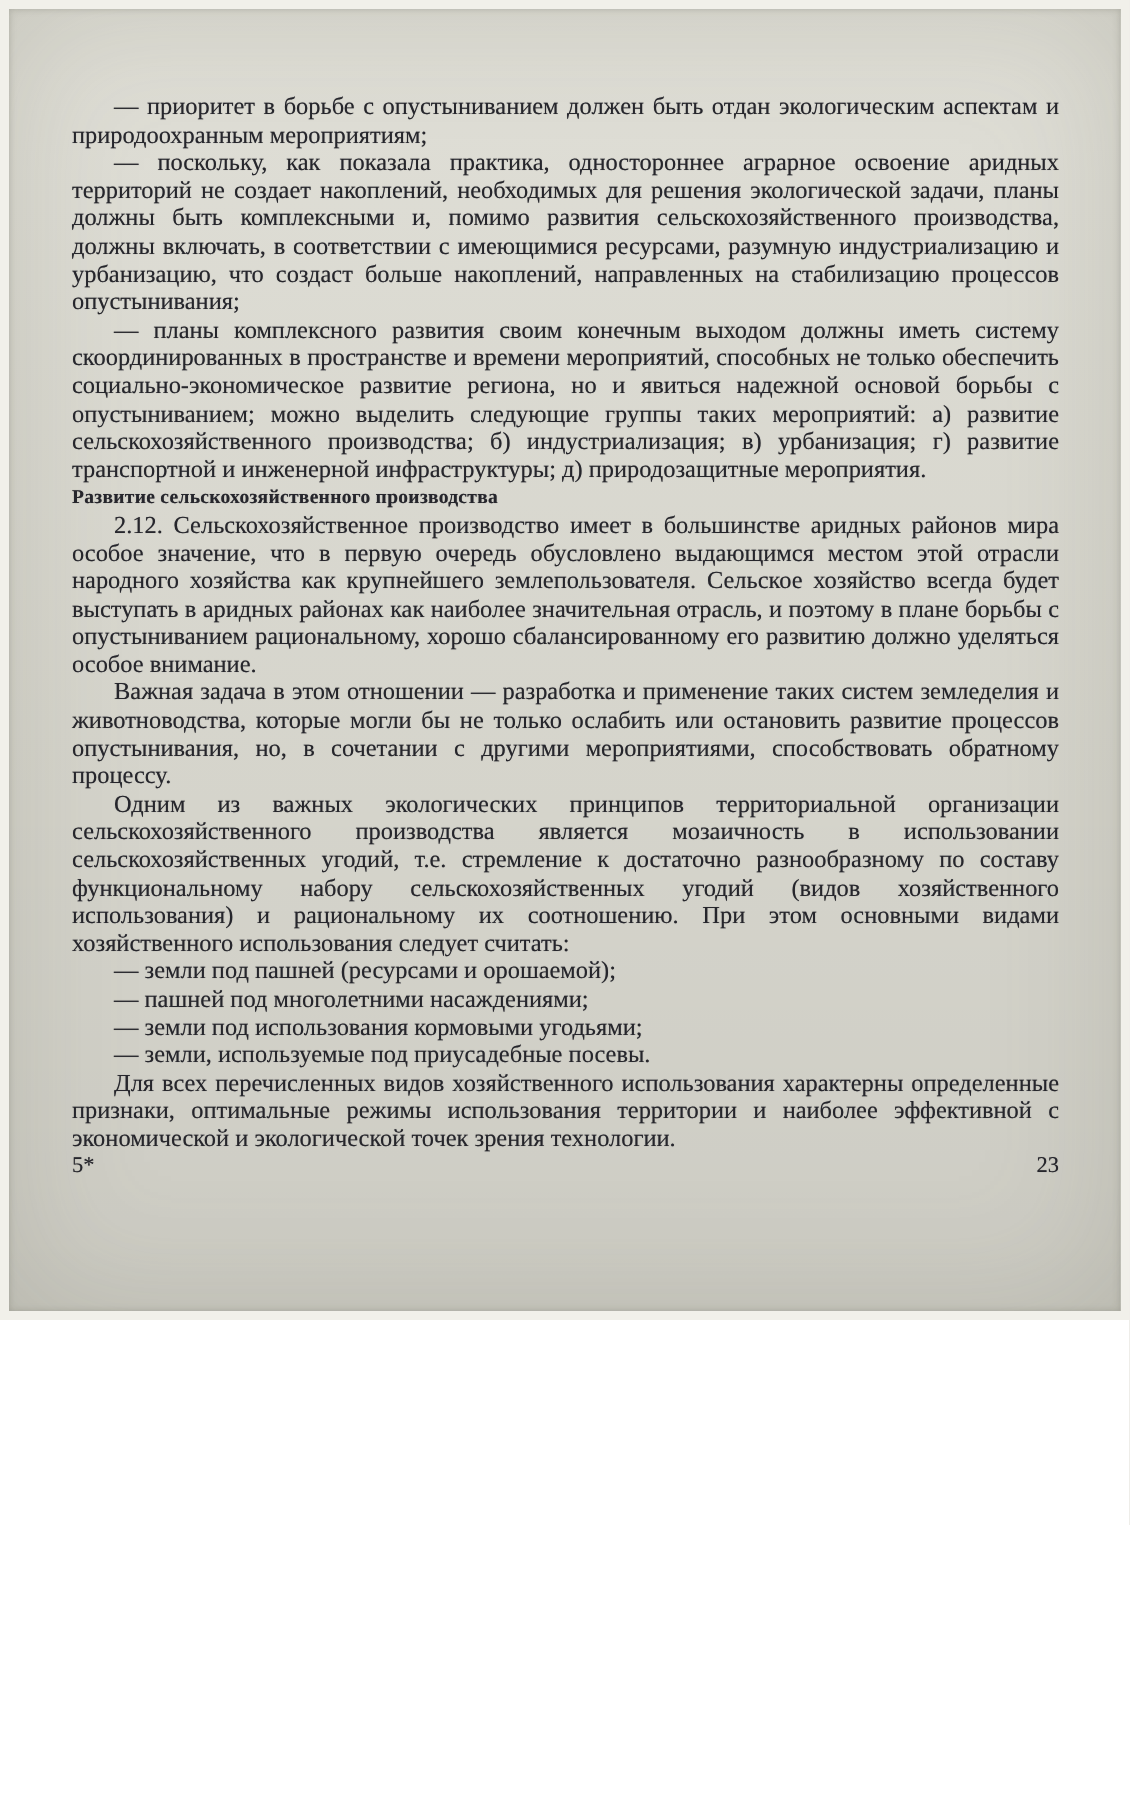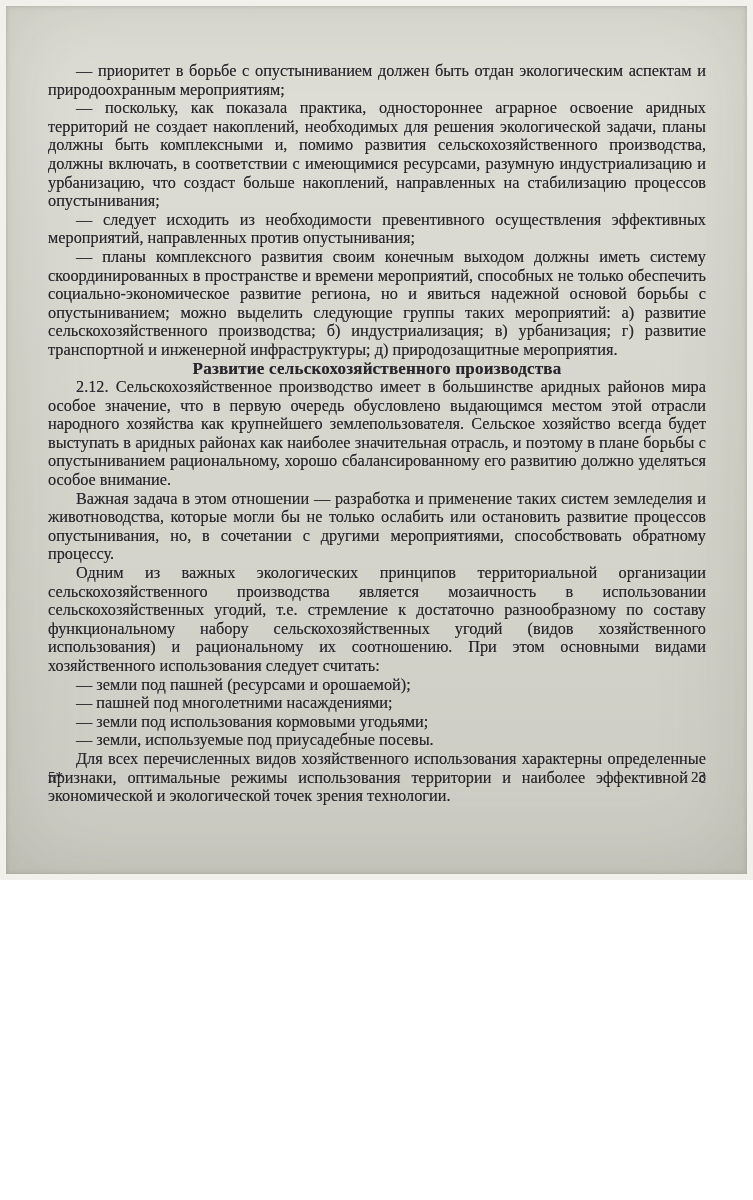--- a/index.html
+++ b/index.html
@@ -35,23 +35,23 @@
     color:var(--ink-color);
     font-size:16.3px;
     line-height:18.6px;
     text-align:justify;
     text-shadow:0 0 0.5px rgba(38,38,44,0.55);
   }
   .content p{margin:0;}
   .para{text-indent:28px;}
   .heading{
     margin:26px 0 25px 0;
-    font-size:17px;
+    font-size:13px;
     font-weight:bold;
-    text-align:center;
+    text-align:left;
     text-indent:0;
     letter-spacing:0.2px;
   }
   .footer{
     position:absolute;
     left:42px;right:41px;bottom:88px;
     color:var(--ink-color);
     font-size:15px;
     display:flex;
     justify-content:space-between;
@@ -60,21 +60,20 @@
 </style>
 </head>
 <body>
 
 <div class="scan">
   <div class="paper">
 
     <div class="content">
       <p class="para">— приоритет в борьбе с опустыниванием должен быть отдан экологическим аспектам и природоохранным мероприятиям;</p>
       <p class="para">— поскольку, как показала практика, одностороннее аграрное освоение аридных территорий не создает накоплений, необходимых для решения экологической задачи, планы должны быть комплексными и, помимо развития сельскохозяйственного производства, должны включать, в соответствии с имеющимися ресурсами, разумную индустриализацию и урбанизацию, что создаст больше накоплений, направленных на стабилизацию процессов опустынивания;</p>
-      <p class="para">— следует исходить из необходимости превентивного осуществления эффективных мероприятий, направленных против опустынивания;</p>
       <p class="para">— планы комплексного развития своим конечным выходом должны иметь систему скоординированных в пространстве и времени мероприятий, способных не только обеспечить социально-экономическое развитие региона, но и явиться надежной основой борьбы с опустыниванием; можно выделить следующие группы таких мероприятий: а) развитие сельскохозяйственного производства; б) индустриализация; в) урбанизация; г) развитие транспортной и инженерной инфраструктуры; д) природозащитные мероприятия.</p>
 
       <p class="heading">Развитие сельскохозяйственного производства</p>
 
       <p class="para">2.12. Сельскохозяйственное производство имеет в большинстве аридных районов мира особое значение, что в первую очередь обусловлено выдающимся местом этой отрасли народного хозяйства как крупнейшего землепользователя. Сельское хозяйство всегда будет выступать в аридных районах как наиболее значительная отрасль, и поэтому в плане борьбы с опустыниванием рациональному, хорошо сбалансированному его развитию должно уделяться особое внимание.</p>
       <p class="para">Важная задача в этом отношении — разработка и применение таких систем земледелия и животноводства, которые могли бы не только ослабить или остановить развитие процессов опустынивания, но, в сочетании с другими мероприятиями, способствовать обратному процессу.</p>
       <p class="para">Одним из важных экологических принципов территориальной организации сельскохозяйственного производства является мозаичность в использовании сельскохозяйственных угодий, т.е. стремление к достаточно разнообразному по составу функциональному набору сельскохозяйственных угодий (видов хозяйственного использования) и рациональному их соотношению. При этом основными видами хозяйственного использования следует считать:</p>
 
       <p class="para">— земли под пашней (ресурсами и орошаемой);</p>
       <p class="para">— пашней под многолетними насаждениями;</p>

